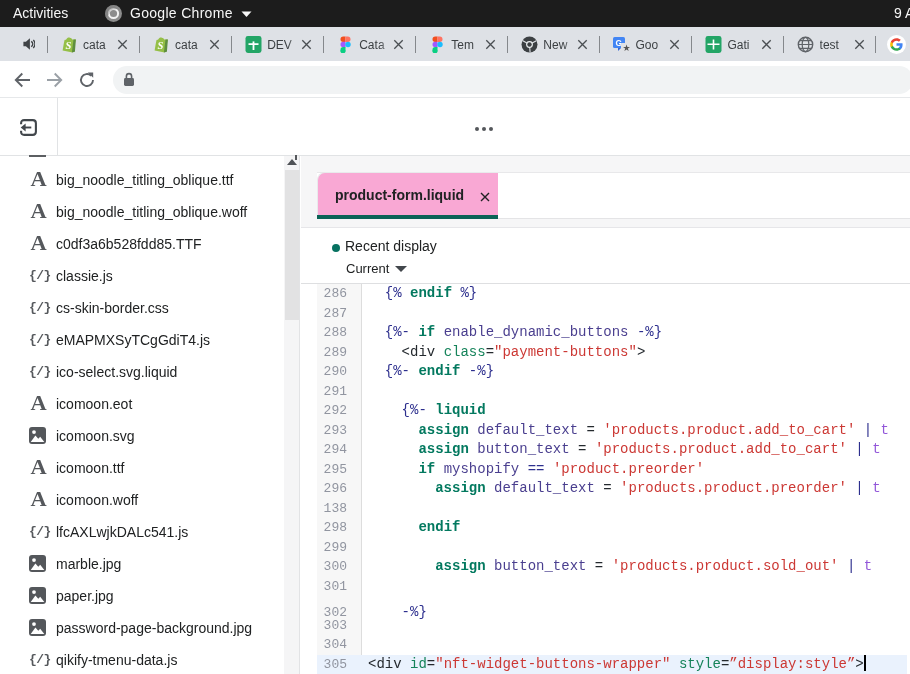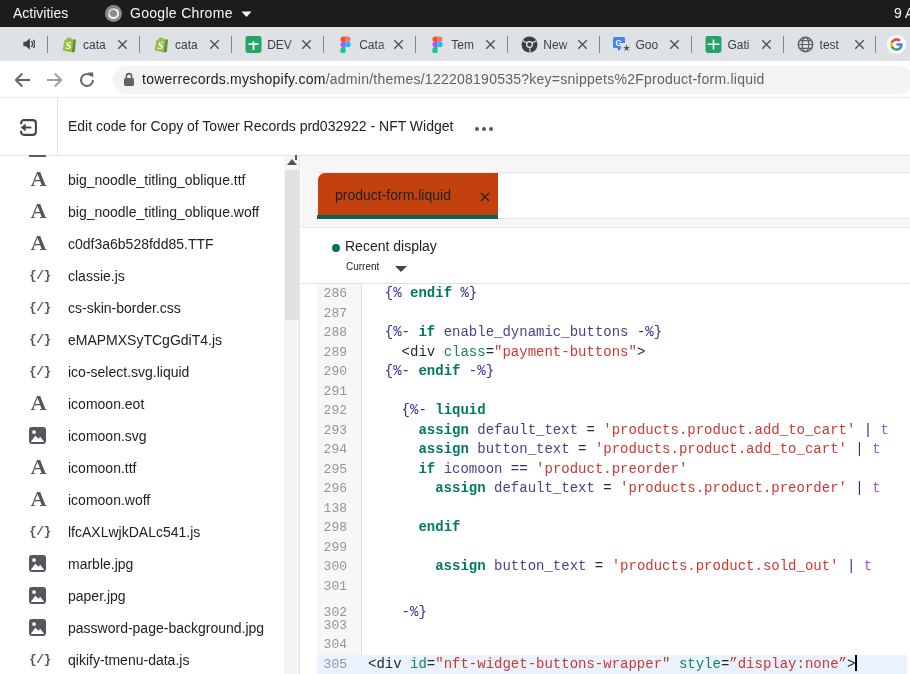--- a/index.html
+++ b/index.html
@@ -27,38 +27,38 @@
 
   
   #sheader { left:0; top:98px; width:910px; height:58px; background:#fff; border-bottom:1px solid #e1e3e5; }
   #sheader .vdiv { position:absolute; left:57px; top:0; width:1px; height:57px; background:#e1e3e5; }
   #stitle { position:absolute; left:68px; top:20px; font-size:14px; color:#202223; }
   #sdots span { position:absolute; top:0; width:4px; height:4px; border-radius:50%; background:#54575b; }
 
   
   #sidebar { left:0; top:156px; width:301px; height:518px; background:#fff; }
   .frow { position:absolute; left:0; width:280px; height:32px; }
-  .frow .fname { position:absolute; left:68px; top:8px; font-size:14px; color:#202223; }
+  .frow .fname { position:absolute; left:56px; top:8px; font-size:14px; color:#202223; }
   .ficon { position:absolute; left:29px; top:6px; width:19px; height:19px; }
   .aicon { font-family:"Liberation Serif", serif; font-weight:bold; font-size:20px; color:#55585c; text-align:center; line-height:19px; transform:scaleX(1.12); transform-origin:center; }
   .jicon { font-family:"Liberation Mono", monospace; font-size:13px; font-weight:bold; color:#55585c; letter-spacing:-0.5px; line-height:19px; }
   #sscroll { position:absolute; left:284px; top:0px; width:16px; height:518px; background:#f5f5f6; border-right:1px solid #e2e3e5; }
   #sthumb { position:absolute; left:1px; top:14px; width:14px; height:150px; background:#e2e2e3; }
 
   
   #edarea { left:301px; top:156px; width:609px; height:518px; background:#fff; }
   #graybar { position:absolute; left:0; top:0; width:609px; height:71px; background:#f6f6f7; }
   #edtabrow { position:absolute; left:16px; top:16px; width:593px; height:47px; background:#fff; border-top:1px solid #e8e8ea; border-bottom:1px solid #e4e4e6; }
-  #edtab { position:absolute; left:16px; top:16px; width:181px; height:47px; background:#c2410c; border:1px solid #e9eaec; border-bottom:none; border-right:none; border-radius:8px 0 0 0; }
+  #edtab { position:absolute; left:16px; top:16px; width:181px; height:47px; background:#f9a8d4; border:1px solid #e9eaec; border-bottom:none; border-right:none; border-radius:8px 0 0 0;font-weight:bold; }
   #edtab .lbl { position:absolute; left:17px; top:14px; font-size:14px; color:#202223; }
   #edunderline { position:absolute; left:16px; top:59px; width:181px; height:4px; background:#0b6356; }
   #rpanel { position:absolute; left:0px; top:71px; width:609px; height:57px; background:#fff; border-top:1px solid #e6e6e9; border-bottom:1px solid #dedfe1; }
   #rpanel .dot { position:absolute; left:31px; top:16px; width:8px; height:8px; border-radius:50%; background:#077261; }
   #rpanel .t1 { position:absolute; left:44px; top:10px; font-size:14px; color:#202223; }
-  #rpanel .t2 { position:absolute; left:45px; top:33px; font-size:10px; color:#202223; }
+  #rpanel .t2 { position:absolute; left:45px; top:33px; font-size:13px; color:#202223; }
 
   
   #code { position:absolute; left:16px; top:128px; width:593px; height:390px; background:#fff;
           font-family:"Liberation Mono", monospace; font-size:14px; color:#24292e; }
   #gutter { position:absolute; left:0; top:0; width:45px; height:390px; background:#f7f7f7; border-right:1px solid #ddd; }
   .cl { position:absolute; left:0; width:593px; height:19.5px; line-height:19.5px; white-space:pre; }
   .ln { position:absolute; left:0; width:30px; text-align:right; font-size:13px; color:#9195a0; }
   .ct { position:absolute; left:51px; top:0; }
   .hl { background:#eaf2fd; width:590px; }
   .k { color:#03795f; font-weight:bold; }
@@ -208,31 +208,29 @@
     </svg>
     <svg class="abs" style="left:78px; top:10px;" width="18" height="18" viewBox="0 0 18 18">
       <path d="M15 9 A6 6 0 1 1 13.2 4.75" fill="none" stroke="#5f6368" stroke-width="1.9"></path>
       <path d="M9.8 1.4 h5.4 v5.4 z" fill="#5f6368"></path>
     </svg>
     <div id="urlpill"></div>
     <svg class="abs" style="left:123px; top:11px;" width="12" height="15" viewBox="0 0 12 15">
       <rect x="1" y="6" width="10" height="8" rx="1.4" fill="#5f6368"></rect>
       <path d="M3.4 6 V4.2 a2.6 2.6 0 0 1 5.2 0 V6" fill="none" stroke="#5f6368" stroke-width="1.6"></path>
     </svg>
-    <div id="urltext"><b>towerrecords.myshopify.com</b>/admin/themes/122208190535?key=snippets%2Fproduct-form.liquid</div>
   </div>
 
   <div class="abs" id="sheader">
     <svg class="abs" style="left:20px; top:21px; width:17px; height:17px;" viewBox="0 0 17 17">
       <path d="M1.1 5.3 V4.2 Q1.1 1.1 4.2 1.1 H12.8 Q15.9 1.1 15.9 4.2 V12.8 Q15.9 15.9 12.8 15.9 H4.2 Q1.1 15.9 1.1 12.8 V11.7" fill="none" stroke="#42474c" stroke-width="2.1"></path>
       <path d="M4.5 8.5 H11.3" stroke="#42474c" stroke-width="1.9"></path>
       <path d="M0.7 8.5 L5.6 4.5 V12.5 Z" fill="#42474c"></path>
     </svg>
     <div class="vdiv"></div>
-    <div id="stitle">Edit code for Copy of Tower Records prd032922 - NFT Widget</div>
     <div id="sdots" class="abs" style="left:475px; top:29px;">
       <span style="left:0;"></span>
       <span style="left:7px;"></span>
       <span style="left:14px;"></span>
     </div>
   </div>
 
   <div class="abs" id="sidebar">
     <div class="abs" style="left:29px; top:-1px; width:17px; height:2px; background:#5c5f62;"></div>
     <div id="flist">
@@ -349,26 +347,26 @@
       <div id="lines">
         <div class="cl" style="top:0px"><span class="ln">286</span><span class="ct">  <span class="d">{%</span> <span class="k">endif</span> <span class="d">%}</span></span></div>
         <div class="cl" style="top:19.5px"><span class="ln">287</span><span class="ct"></span></div>
         <div class="cl" style="top:39px"><span class="ln">288</span><span class="ct">  <span class="d">{%-</span> <span class="k">if</span> <span class="v">enable_dynamic_buttons</span> <span class="d">-%}</span></span></div>
         <div class="cl" style="top:58.5px"><span class="ln">289</span><span class="ct">    &lt;div <span class="a">class</span>=<span class="s">"payment-buttons"</span>&gt;</span></div>
         <div class="cl" style="top:78px"><span class="ln">290</span><span class="ct">  <span class="d">{%-</span> <span class="k">endif</span> <span class="d">-%}</span></span></div>
         <div class="cl" style="top:97.5px"><span class="ln">291</span><span class="ct"></span></div>
         <div class="cl" style="top:117px"><span class="ln">292</span><span class="ct">    <span class="d">{%-</span> <span class="k">liquid</span></span></div>
         <div class="cl" style="top:136.5px"><span class="ln">293</span><span class="ct">      <span class="k">assign</span> <span class="v">default_text</span> = <span class="s">'products.product.add_to_cart'</span> <span class="d">|</span> <span class="f">t</span></span></div>
         <div class="cl" style="top:156px"><span class="ln">294</span><span class="ct">      <span class="k">assign</span> <span class="v">button_text</span> = <span class="s">'products.product.add_to_cart'</span> <span class="d">|</span> <span class="f">t</span></span></div>
-        <div class="cl" style="top:175.5px"><span class="ln">295</span><span class="ct">      <span class="k">if</span> <span class="v">icomoon</span> <span class="d">==</span> <span class="s">'product.preorder'</span></span></div>
+        <div class="cl" style="top:175.5px"><span class="ln">295</span><span class="ct">      <span class="k">if</span> <span class="v">myshopify</span> <span class="d">==</span> <span class="s">'product.preorder'</span></span></div>
         <div class="cl" style="top:195px"><span class="ln">296</span><span class="ct">        <span class="k">assign</span> <span class="v">default_text</span> = <span class="s">'products.product.preorder'</span> <span class="d">|</span> <span class="f">t</span></span></div>
         <div class="cl" style="top:214.5px"><span class="ln">138</span></div>
         <div class="cl" style="top:234px"><span class="ln">298</span><span class="ct">      <span class="k">endif</span></span></div>
         <div class="cl" style="top:253.5px"><span class="ln">299</span></div>
         <div class="cl" style="top:273px"><span class="ln">300</span><span class="ct">        <span class="k">assign</span> <span class="v">button_text</span> = <span class="s">'products.product.sold_out'</span> <span class="d">|</span> <span class="f">t</span></span></div>
         <div class="cl" style="top:292.5px"><span class="ln">301</span></div>
         <div class="cl" style="top:319px"><span class="ln">302</span><span class="ct">    <span class="d">-%}</span></span></div>
         <div class="cl" style="top:331.5px"><span class="ln">303</span><span class="ct"></span></div>
         <div class="cl" style="top:351px"><span class="ln">304</span><span class="ct"></span></div>
-        <div class="cl hl" style="top:370.5px"><span class="ln">305</span><span class="ct">&lt;div <span class="a">id</span>=<span class="s">"nft-widget-buttons-wrapper"</span> <span class="a">style</span>=<span class="s">”display:none”</span>&gt;<span class="cur"></span></span></div>
+        <div class="cl hl" style="top:370.5px"><span class="ln">305</span><span class="ct">&lt;div <span class="a">id</span>=<span class="s">"nft-widget-buttons-wrapper"</span> <span class="a">style</span>=<span class="s">”display:style”</span>&gt;<span class="cur"></span></span></div>
       </div>
     </div>
   </div>
 
 </body></html>

